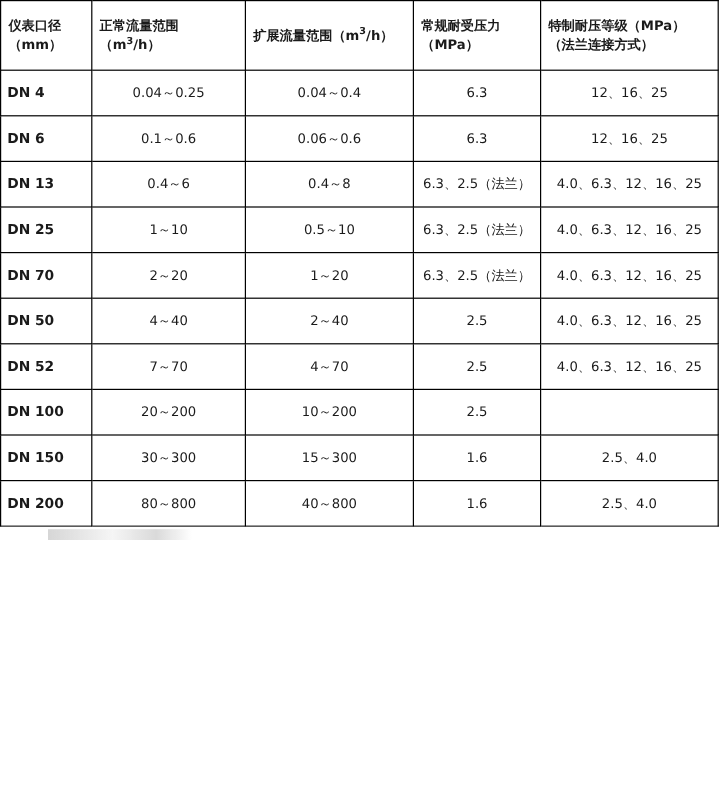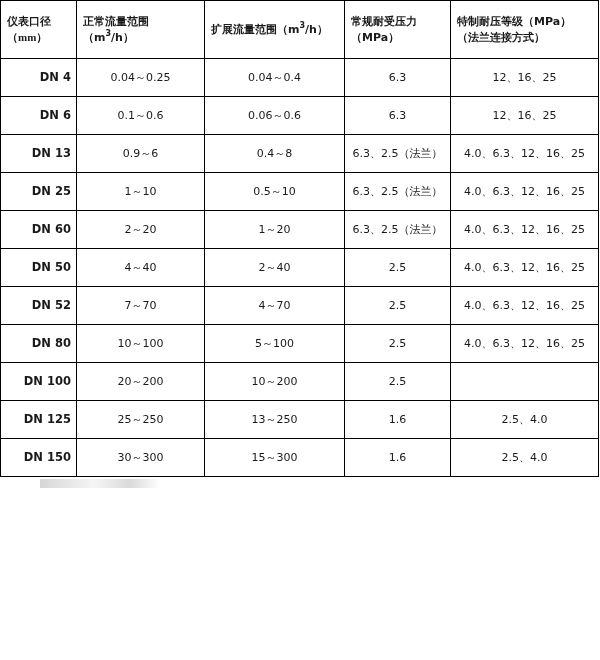--- a/index.html
+++ b/index.html
@@ -30,23 +30,23 @@
     box-sizing: border-box;
   }
   #spec-table thead td {
     font-weight: bold;
     font-size: 11px;
     text-align: left;
     vertical-align: middle;
     padding: 6px 6px;
     height: 58px;
   }
-  #spec-table thead td.c0 { text-align: left; font-family: Liberation Serif, serif; }
+  #spec-table thead td.c0 { text-align: left; }
   #spec-table tbody td.c0 {
-    text-align: right;
+    text-align: left;
     font-weight: bold;
     font-size: 11.5px;
   }
   #spec-table tbody tr { height: 38px; }
   .col0 { width: 76px; }
   .col1 { width: 128px; }
   .col2 { width: 140px; }
   .col3 { width: 106px; }
   .col4 { width: 148px; }
   sup {
@@ -100,78 +100,71 @@
       </tr>
       <tr>
         <td class="c0">DN 6</td>
         <td class="c1">0.1～0.6</td>
         <td class="c2">0.06～0.6</td>
         <td class="c3">6.3</td>
         <td class="c4">12、16、25</td>
       </tr>
       <tr>
         <td class="c0">DN 13</td>
-        <td class="c1">0.9～6</td>
+        <td class="c1">0.4～6</td>
         <td class="c2">0.4～8</td>
         <td class="c3">6.3、2.5（法兰）</td>
         <td class="c4">4.0、6.3、12、16、25</td>
       </tr>
       <tr>
         <td class="c0">DN 25</td>
         <td class="c1">1～10</td>
         <td class="c2">0.5～10</td>
         <td class="c3">6.3、2.5（法兰）</td>
         <td class="c4">4.0、6.3、12、16、25</td>
       </tr>
       <tr>
-        <td class="c0">DN 60</td>
+        <td class="c0">DN 70</td>
         <td class="c1">2～20</td>
         <td class="c2">1～20</td>
         <td class="c3">6.3、2.5（法兰）</td>
         <td class="c4">4.0、6.3、12、16、25</td>
       </tr>
       <tr>
         <td class="c0">DN 50</td>
         <td class="c1">4～40</td>
         <td class="c2">2～40</td>
         <td class="c3">2.5</td>
         <td class="c4">4.0、6.3、12、16、25</td>
       </tr>
       <tr>
         <td class="c0">DN 52</td>
         <td class="c1">7～70</td>
         <td class="c2">4～70</td>
         <td class="c3">2.5</td>
         <td class="c4">4.0、6.3、12、16、25</td>
       </tr>
       <tr>
-        <td class="c0">DN 80</td>
-        <td class="c1">10～100</td>
-        <td class="c2">5～100</td>
-        <td class="c3">2.5</td>
-        <td class="c4">4.0、6.3、12、16、25</td>
-      </tr>
-      <tr>
         <td class="c0">DN 100</td>
         <td class="c1">20～200</td>
         <td class="c2">10～200</td>
         <td class="c3">2.5</td>
         <td class="c4"></td>
       </tr>
       <tr>
-        <td class="c0">DN 125</td>
-        <td class="c1">25～250</td>
-        <td class="c2">13～250</td>
+        <td class="c0">DN 150</td>
+        <td class="c1">30～300</td>
+        <td class="c2">15～300</td>
         <td class="c3">1.6</td>
         <td class="c4">2.5、4.0</td>
       </tr>
       <tr>
-        <td class="c0">DN 150</td>
-        <td class="c1">30～300</td>
-        <td class="c2">15～300</td>
+        <td class="c0">DN 200</td>
+        <td class="c1">80～800</td>
+        <td class="c2">40～800</td>
         <td class="c3">1.6</td>
         <td class="c4">2.5、4.0</td>
       </tr>
     </tbody>
 </table>
 
 <div class="bottom-strip">
   <div class="bottom-smudge"></div>
 </div>
 

